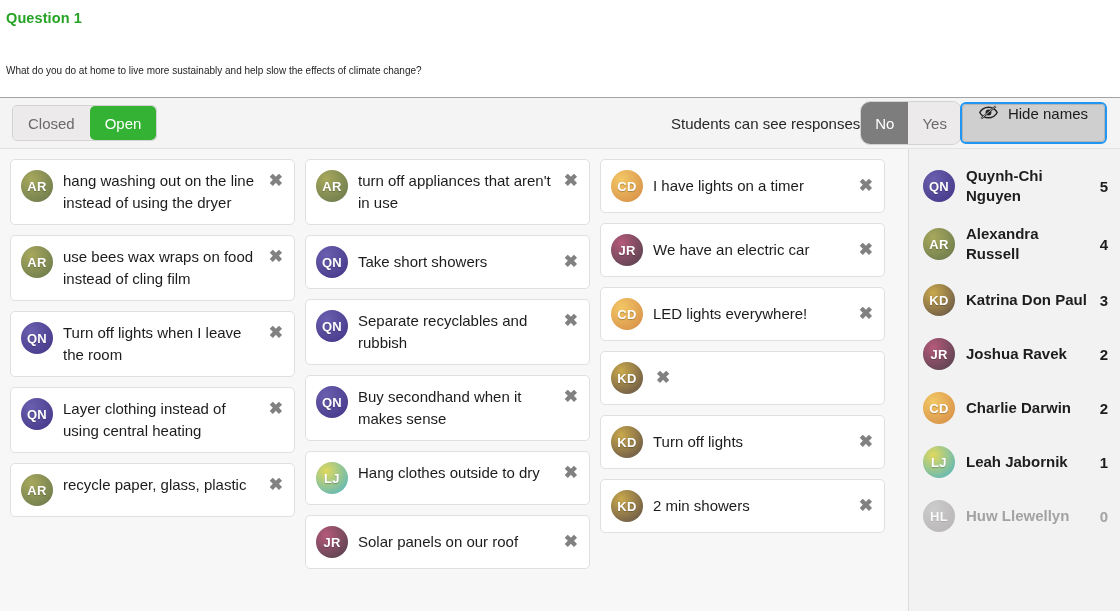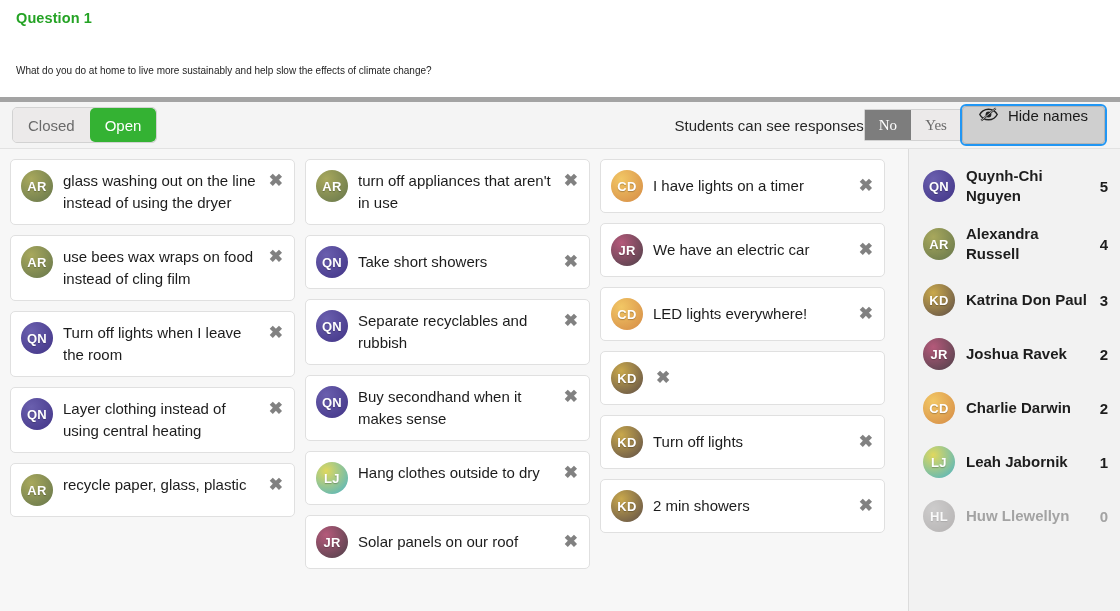--- a/index.html
+++ b/index.html
@@ -5,52 +5,52 @@
   * { box-sizing: border-box; margin: 0; padding: 0; }
   html, body {
     width: 1120px; height: 611px;
     font-family: "Liberation Sans", sans-serif;
     background: #ffffff;
     overflow: hidden;
   }
   .app { position: relative; width: 1120px; height: 611px; display: flex; flex-direction: column; }
 
   
-  .qhead { padding: 8px 14px 0 16px; background:#fff; }
+  .qhead { padding: 8px 14px 0 6px; background:#fff; }
   .qlabel {
     font-size: 14.5px; font-weight: bold; color: #25a325;
     letter-spacing: .1px; line-height: 20px;
   }
   .qtext {
     font-size: 10px; color: #1d1d1d; line-height: 20px;
     margin-top: 33px; margin-bottom: 16px;
   }
 
   
   .toolbar {
     height: 52px; background: #f4f4f4;
-    border-top: 5px solid #a3a3a3; border-bottom: 1px solid #e2e2e2;
+    border-top: 1px solid #a3a3a3; border-bottom: 1px solid #e2e2e2;
     display: flex; align-items: center; padding: 0 12px;
     flex: 0 0 auto;
   }
   .seg {
     display: inline-flex; border-radius: 5px; overflow: hidden;
     border: 1px solid #d2d2d2; background: #eceaea; height: 36px;
   }
   .seg > div {
     display: flex; align-items: center; justify-content: center;
     font-size: 15px; padding: 0 15px; cursor: pointer; height: 100%;
     color: #6a6a6a; background: #eceaea;
   }
   .seg > div.on-green { background: #34b233; color: #fff; border-radius: 5px; }
   .seg > div.on-grey  { background: #7d7d7d; color: #fff; }
 
   .tb-right { margin-left: auto; display: flex; align-items: center; }
   .see-label { font-size: 15px; color: #272727; }
-  .seg.small { height: 32px; border-radius: 1px; font-family: Liberation Serif, serif; }
+  .seg.small { height: 44px; border-radius: 10px; }
   .seg.small > div { padding: 0 14px; min-width: 46px; }
 
   .hidebtn {
     display: inline-flex; align-items: flex-start; gap: 10px;
     height: 38px; padding: 0 16px;
     background: #cfcfcf; border: 1px solid #b4b4b4; border-radius: 4px;
     outline: 2px solid #2196f3; outline-offset: 0px;
     font-size: 15px; color: #1b1b1b; cursor: pointer;
     margin-right: 3px;
   }
@@ -139,21 +139,21 @@
         <span>Hide names</span>
       </button>
     </div>
   </div>
 
   <div class="body">
     <div class="cards" id="cards">
         <div class="col">
           <div class="card">
             <div class="av" style="background: radial-gradient(circle at 32% 28%, rgb(168, 168, 92) 0%, rgb(111, 125, 78) 85%);">AR</div>
-            <div class="card-text">glass washing out on the line instead of using the dryer</div>
+            <div class="card-text">hang washing out on the line instead of using the dryer</div>
             <div class="x">✖</div>
           </div>
           <div class="card">
             <div class="av" style="background: radial-gradient(circle at 32% 28%, rgb(168, 168, 92) 0%, rgb(111, 125, 78) 85%);">AR</div>
             <div class="card-text">use bees wax wraps on food instead of cling film</div>
             <div class="x">✖</div>
           </div>
           <div class="card">
             <div class="av" style="background: radial-gradient(circle at 32% 28%, rgb(106, 95, 174) 0%, rgb(71, 58, 140) 85%);">QN</div>
             <div class="card-text">Turn off lights when I leave the room</div>

